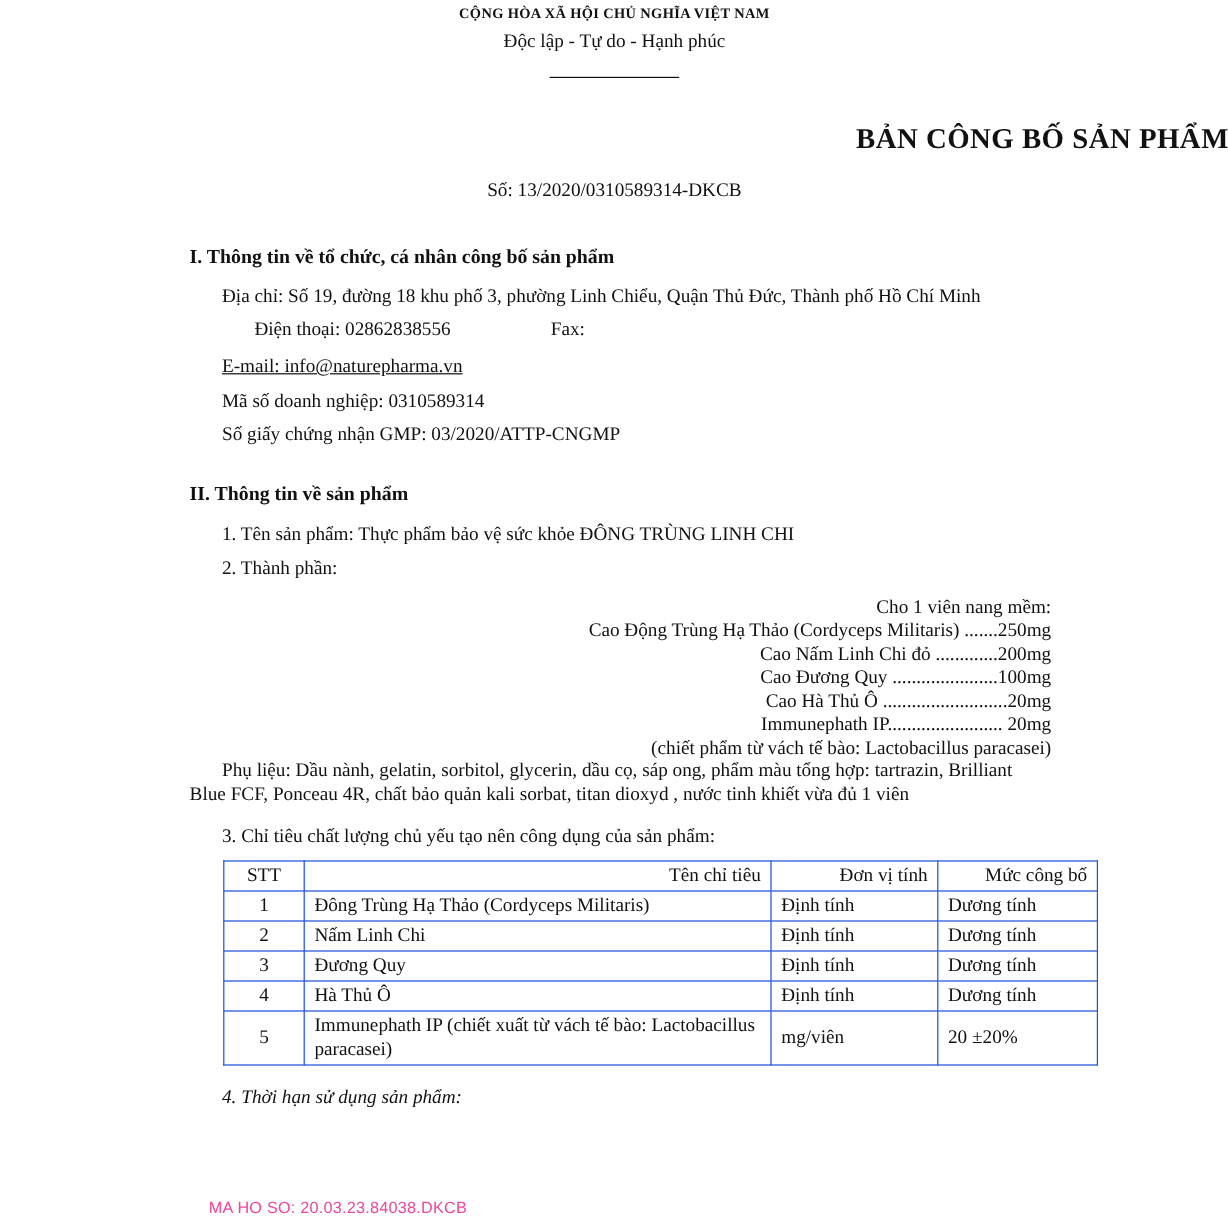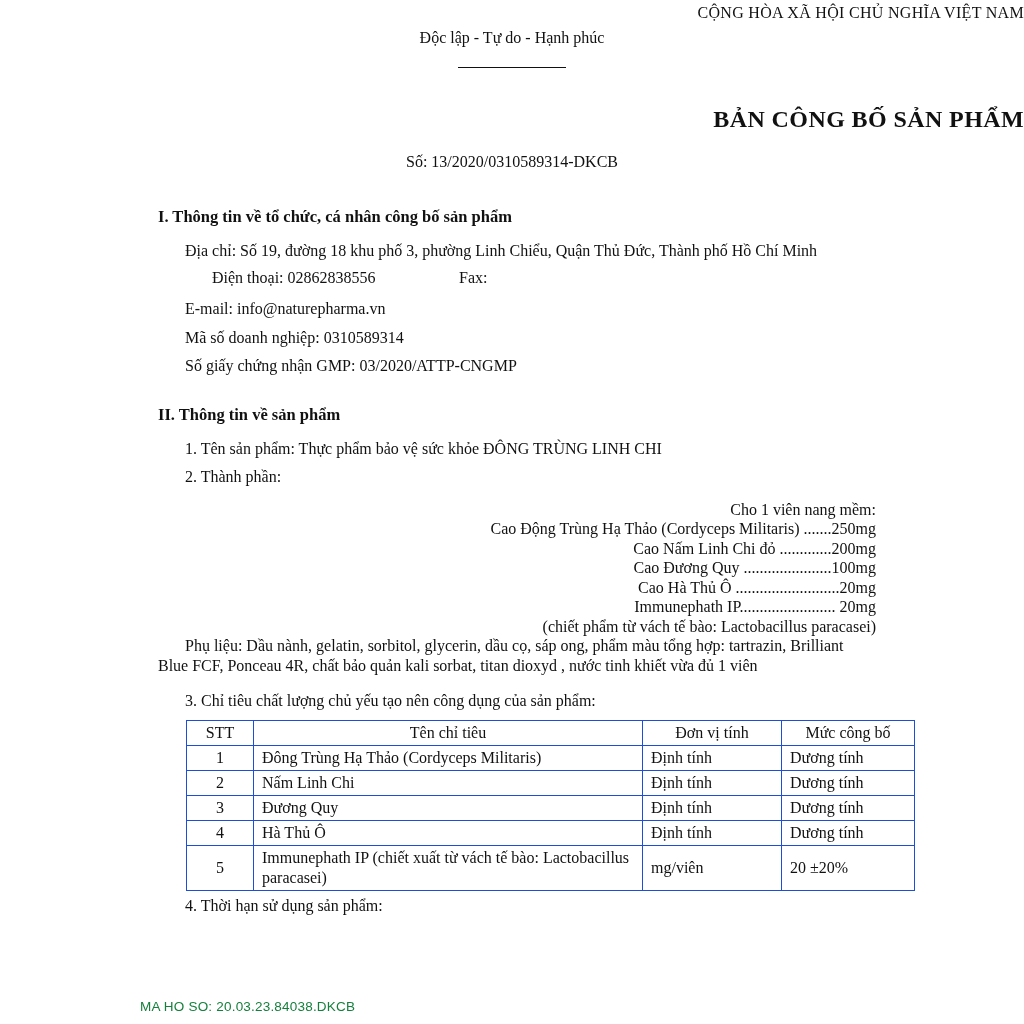--- a/index.html
+++ b/index.html
@@ -14,24 +14,23 @@
     background: #ffffff;
     color: #111111;
     font-family: "Liberation Serif", "DejaVu Serif", serif;
     font-size: 16px;
     overflow: hidden;
     box-sizing: border-box;
     padding-top: 4px;
   }
   .doc-header { text-align: center; }
   .national-title {
-    font-weight: normal;
-    font-size: 16px;
+    font-weight: bold;
+    font-size: 12px;
     letter-spacing: 0.3px;
-    text-align: right;
   }
   .motto {
     font-size: 16px;
     margin-top: 7px;
   }
   .header-rule {
     width: 108px;
     border-top: 1.5px solid #111;
     margin: 20px auto 0 auto;
   }
@@ -57,21 +56,21 @@
   }
   .section-heading.second { margin-top: 28px; }
   p.line {
     margin: 0 0 8px 0;
     line-height: 1.28;
     text-indent: 27px;
   }
   .phone-row { text-indent: 27px; margin: 0 0 12px 0; }
   .phone-part { display: inline-block; min-width: 243px; }
   .fax-part { display: inline-block; }
-  .email-line { margin-bottom: 12px; }
+  .email-line { margin-bottom: 12px; text-decoration: underline; }
   .ing-block { margin: 12px 0 0 0; }
   .ing-line {
     margin: 0;
     padding-left: 27px;
     line-height: 1.22;
     text-align: right;
   }
   .excipients {
     margin: 0;
     line-height: 1.25;
@@ -92,32 +91,33 @@
     padding: 2px 8px;
     font-size: 16px;
     font-weight: normal;
     line-height: 1.25;
     vertical-align: middle;
   }
   th.col-stt, td.col-stt { width: 50px; text-align: center; }
   th.col-name, td.col-name { width: 372px; text-align: left; }
   th.col-unit, td.col-unit { width: 122px; text-align: left; }
   th.col-level, td.col-level { width: 116px; text-align: left; }
-  th.col-name, th.col-unit, th.col-level { text-align: center; }
+  th.col-name, th.col-unit, th.col-level { text-align: right; }
   .shelf-life {
-    margin: 6px 0 0 0;
-    text-indent: 27px;
+    margin: 18px 0 0 0;
+    text-indent: 27px;
+    font-style: italic;
   }
   .footer-code {
     position: absolute;
-    left: 140px;
+    left: 174px;
     bottom: 10px;
     font-family: "Liberation Sans", "DejaVu Sans", sans-serif;
     font-size: 13.5px;
-    color: #15803d;
+    color: #ec4899;
     letter-spacing: 0.2px;
   }
 </style>
 </head>
 <body>
 
 <div class="page">
 
   <div class="doc-header">
     <div class="national-title">CỘNG HÒA XÃ HỘI CHỦ NGHĨA VIỆT NAM</div>

